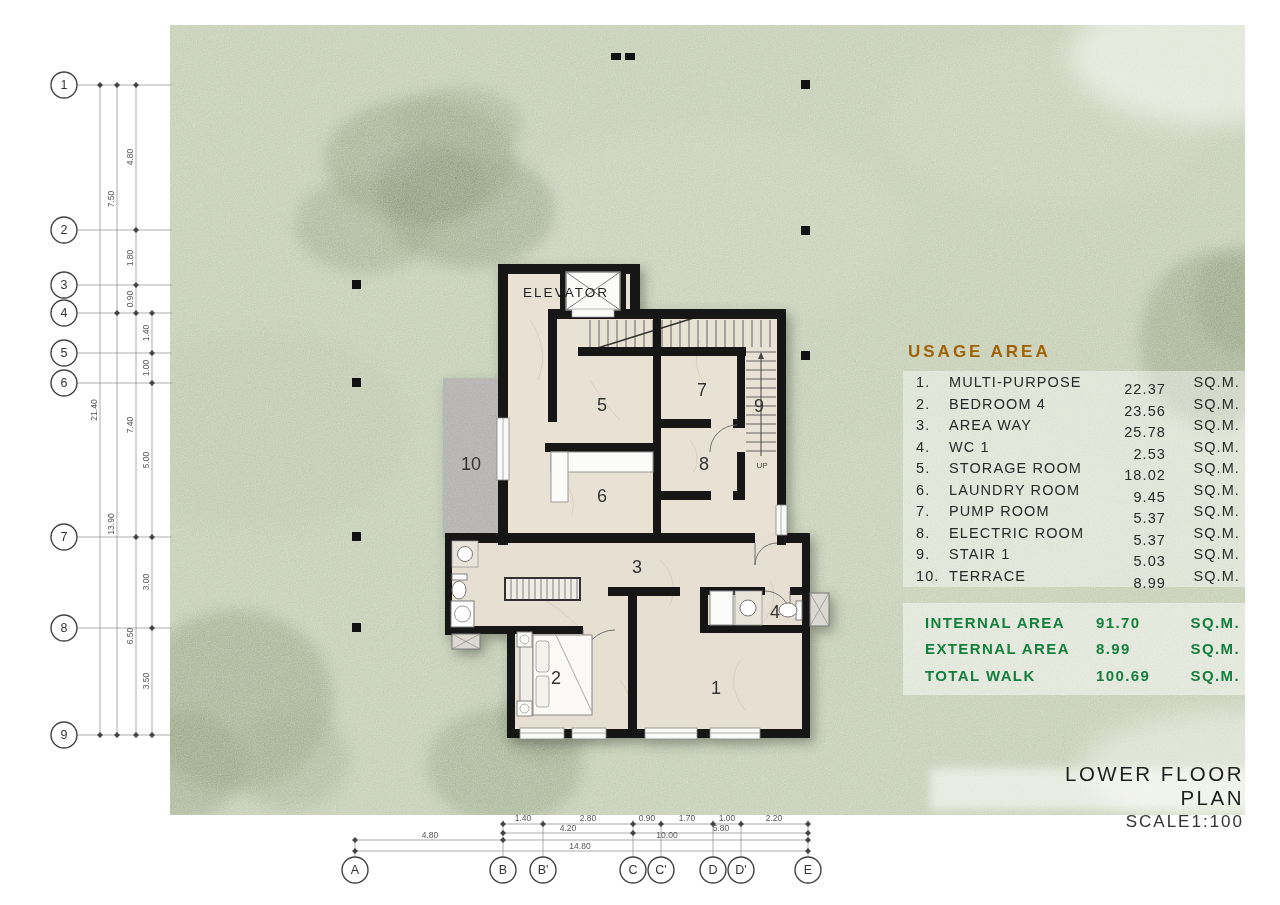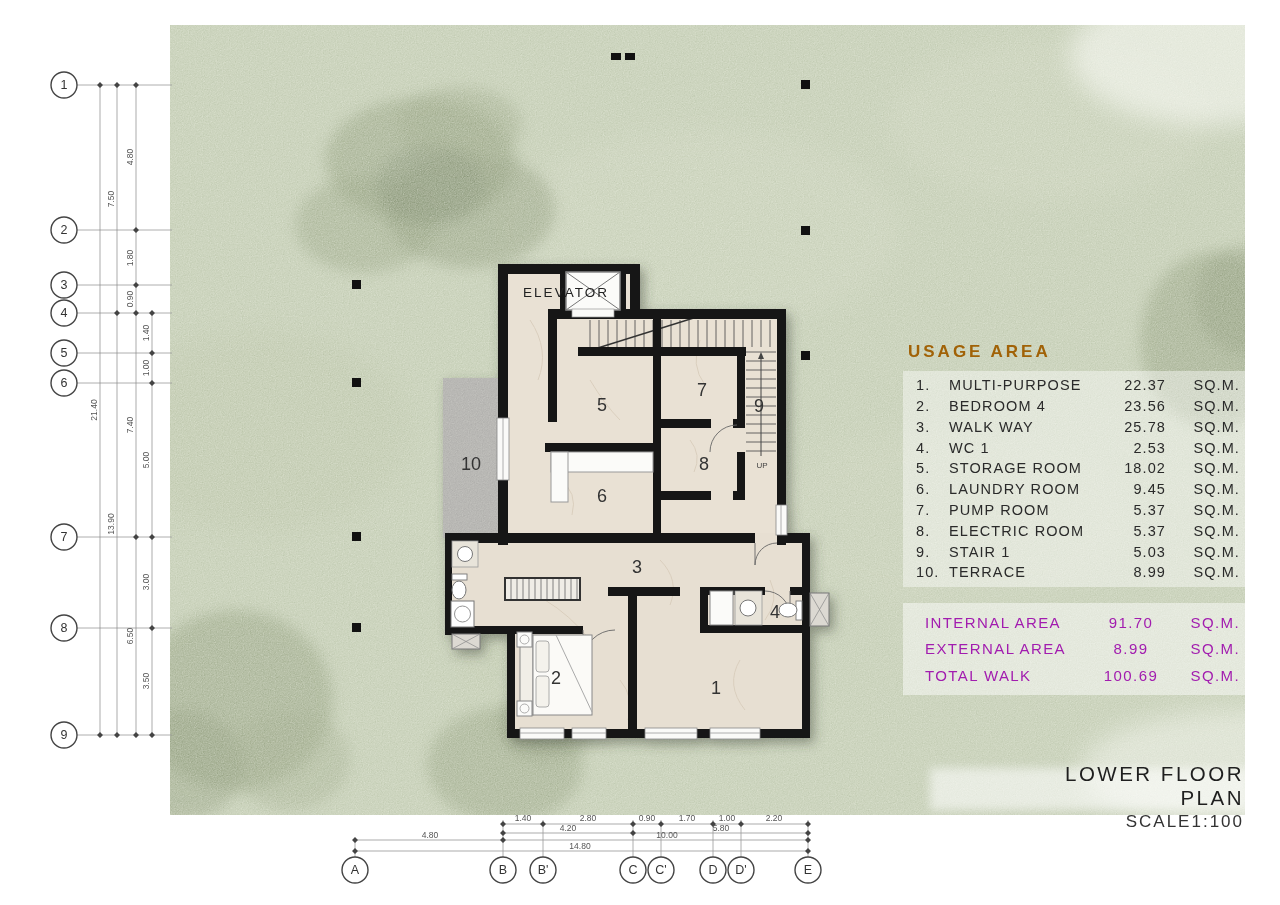--- a/index.html
+++ b/index.html
@@ -8,29 +8,29 @@
   .stage svg{position:absolute;left:0;top:0;}
   
   .usage-heading{position:absolute;left:908px;top:342px;font-size:17px;letter-spacing:3px;
                  color:#a16207;font-weight:bold;}
   .usage-panel{position:absolute;left:903px;top:371px;width:347px;height:216px;
                background:rgba(255,255,255,0.42);display:flex;flex-direction:column;
                justify-content:space-around;padding:4px 0;box-sizing:border-box;}
   .urow{display:grid;grid-template-columns:46px 1fr 64px 84px;font-size:14.5px;
         letter-spacing:1.1px;color:#2a2a2a;line-height:1;}
   .urow .uno{padding-left:13px;}
-  .urow .uarea{text-align:right;}
+  .urow .uarea{text-align:right;margin-top:7px;}
   .urow .uunit{text-align:right;padding-right:10px;}
   .totals-panel{position:absolute;left:903px;top:603px;width:347px;height:92px;
                 background:rgba(255,255,255,0.48);display:flex;flex-direction:column;
                 justify-content:space-around;padding:6px 0;box-sizing:border-box;}
   .trow{display:grid;grid-template-columns:1fr 70px 84px;font-size:15px;
-        letter-spacing:1.4px;color:#a21caf;line-height:1;}
+        letter-spacing:1.4px;color:#15803d;line-height:1;font-weight:bold;}
   .trow .tname{padding-left:22px;}
-  .trow .tarea{text-align:center;}
+  .trow .tarea{text-align:left;}
   .trow .tunit{text-align:right;padding-right:10px;}
   
   .title-fade{position:absolute;left:930px;top:768px;width:320px;height:42px;
               background:rgba(255,255,255,0.55);filter:blur(5px);}
   .plan-title{position:absolute;left:1006px;top:762px;width:238px;font-size:20.5px;
               letter-spacing:2.5px;color:#1f1f1f;text-align:right;}
   .plan-scale{position:absolute;left:1006px;top:812px;width:238px;display:flex;
               justify-content:flex-end;font-size:17px;letter-spacing:2px;color:#333;}
 </style>
 </head>
@@ -454,21 +454,21 @@
     <span class="uunit">SQ.M.</span>
   </div>
   <div class="urow">
     <span class="uno">2.</span>
     <span class="uname">BEDROOM 4</span>
     <span class="uarea">23.56</span>
     <span class="uunit">SQ.M.</span>
   </div>
   <div class="urow">
     <span class="uno">3.</span>
-    <span class="uname">WALK WAY</span>
+    <span class="uname">AREA WAY</span>
     <span class="uarea">25.78</span>
     <span class="uunit">SQ.M.</span>
   </div>
   <div class="urow">
     <span class="uno">4.</span>
     <span class="uname">WC 1</span>
     <span class="uarea">2.53</span>
     <span class="uunit">SQ.M.</span>
   </div>
   <div class="urow">

